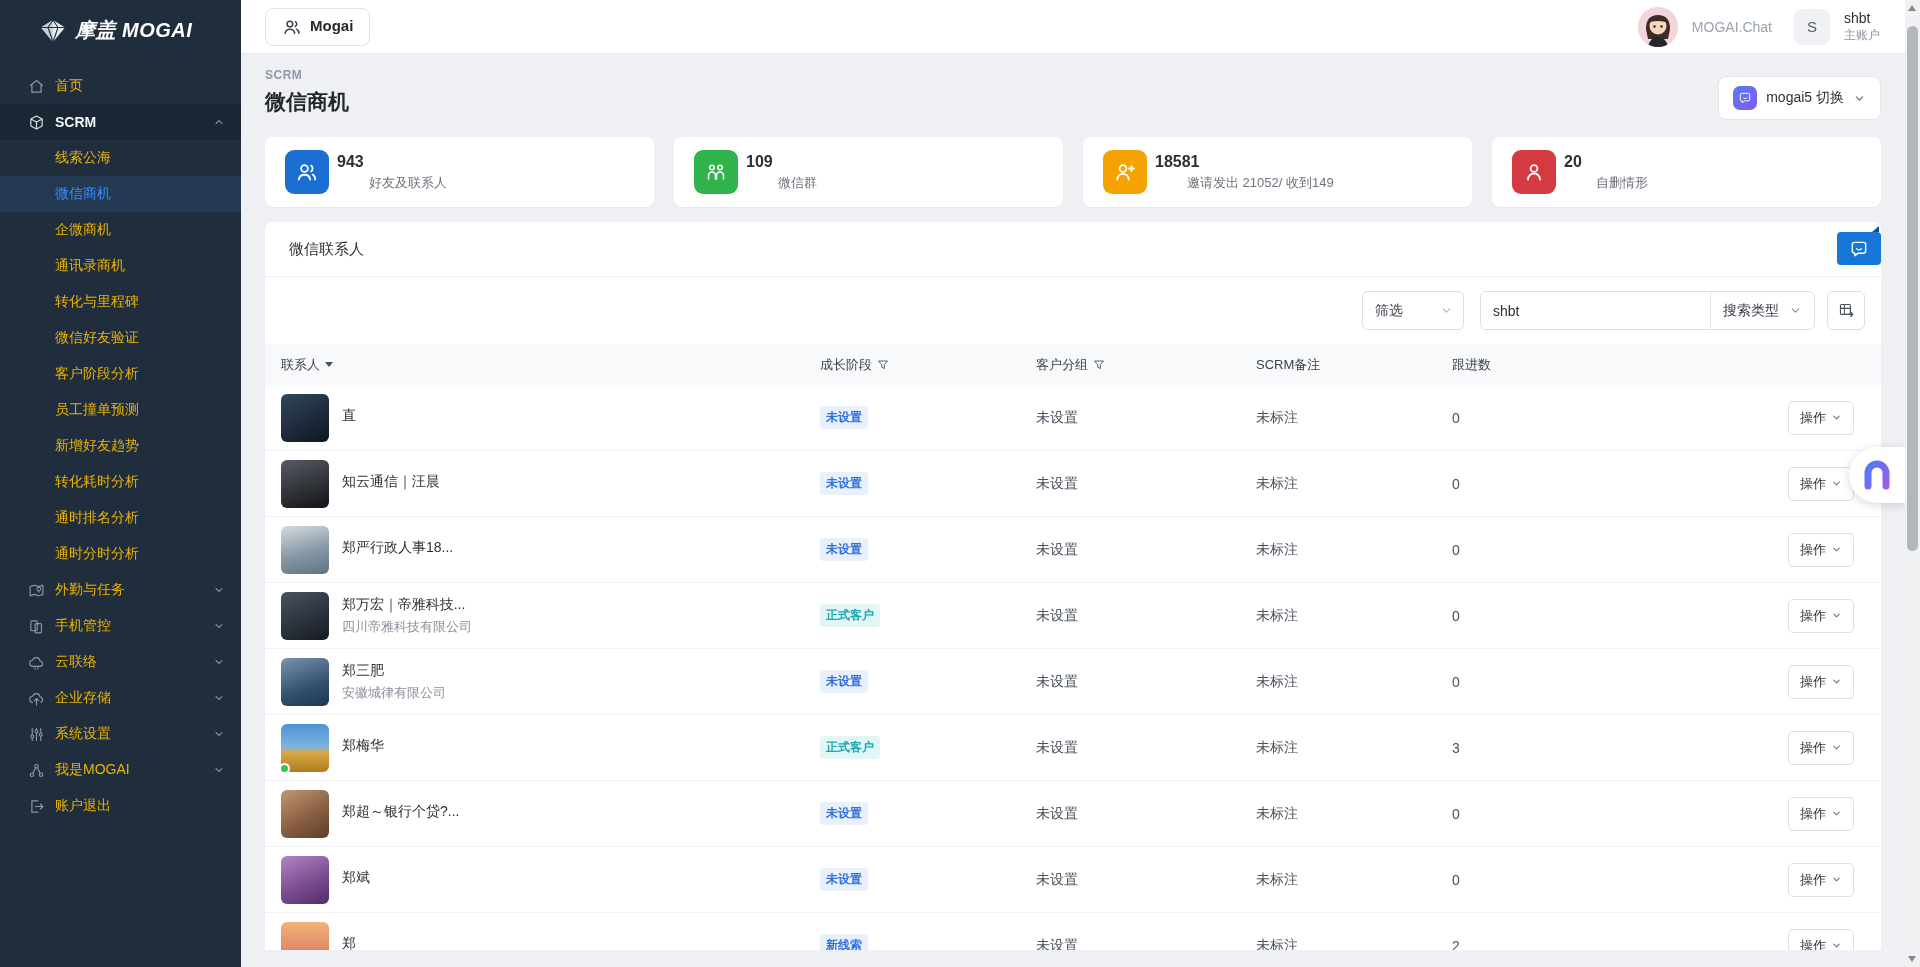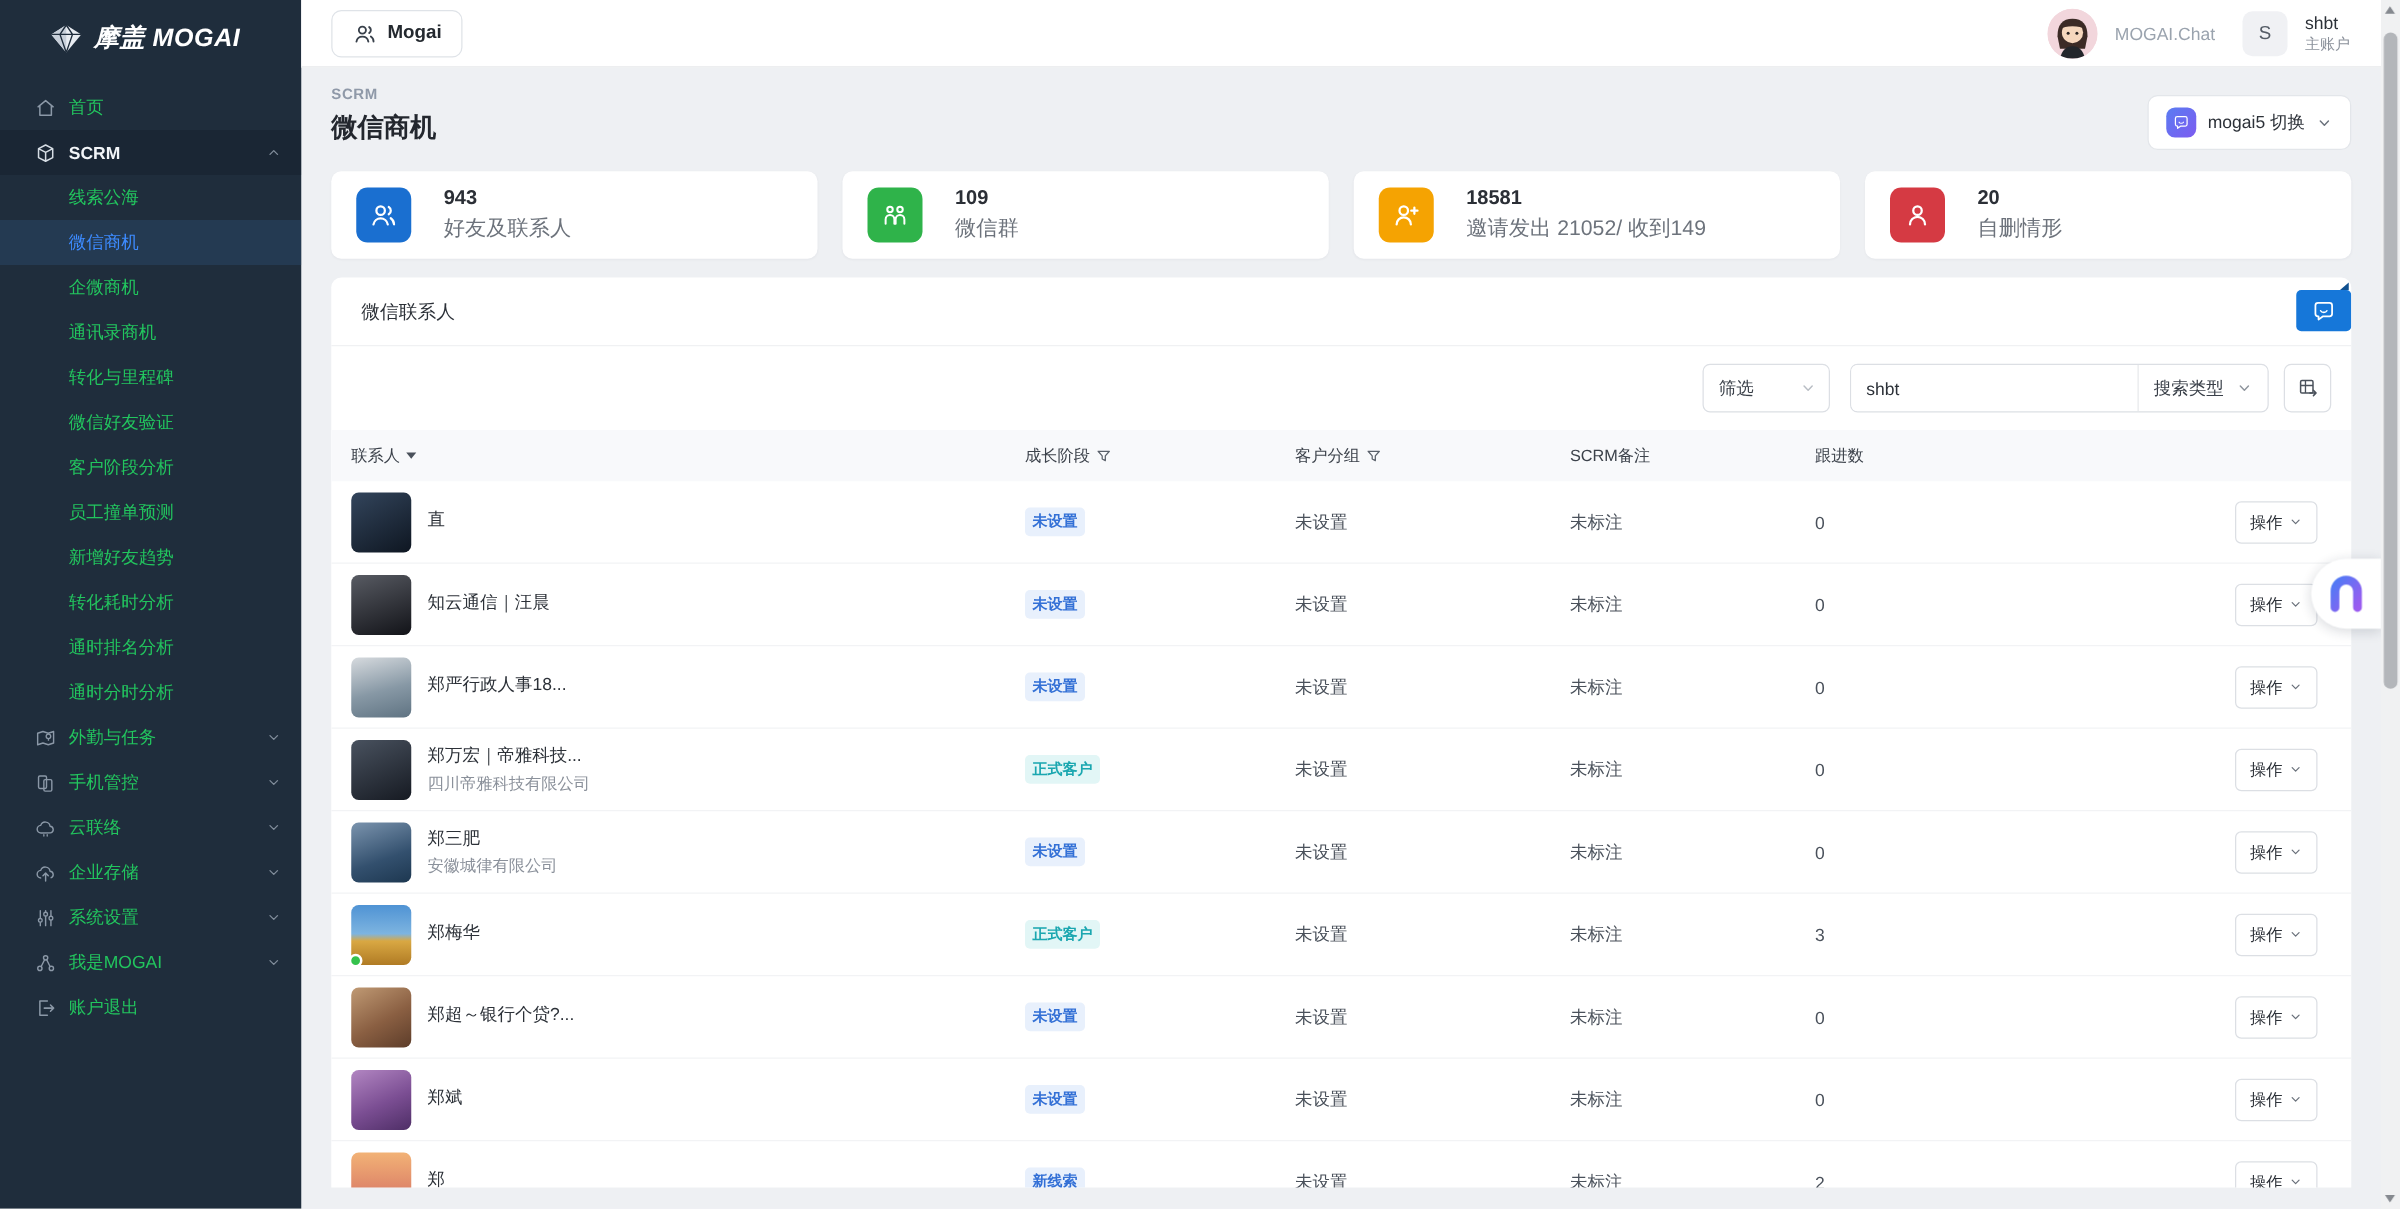--- a/index.html
+++ b/index.html
@@ -6,21 +6,21 @@
   html,body { width:1920px; height:967px; overflow:hidden; background:#eef0f3;
     font-family:"Liberation Sans","DejaVu Sans",sans-serif; }
   .app { display:flex; width:100%; height:100%; }
 
   
   .sidebar { width:241px; min-width:241px; height:100%; background:#1f2d3c; color:#b7c0cb; overflow:hidden; }
   .logo { display:flex; align-items:center; gap:9px; padding:17px 0 16px 40px; }
   .logo-text { color:#fff; font-size:20px; font-weight:bold; font-style:italic; letter-spacing:.5px; }
   .nav { padding-top:8px; }
   .nav-item { display:flex; align-items:center; height:36px; padding:0 16px 0 28px; gap:10px;
-    font-size:14px; color:#22c55e; cursor:pointer; position:relative; }
+    font-size:14px; color:#eab308; cursor:pointer; position:relative; }
   .nav-item .nv-ic { width:17px; height:17px; color:#8b98a7; flex:0 0 17px; display:flex; }
   .nav-item .nv-ic svg { width:17px; height:17px; }
   .nav-item .lbl { flex:1; white-space:nowrap; }
   .nav-item .chev { width:12px; height:12px; color:#7f8b99; }
   .nav-item.parent { background:#1a2634; color:#f2f5f8; font-weight:bold; }
   .nav-item.parent .nv-ic { color:#d6dde4; }
   .nav-sub { padding-left:55px; }
   .nav-sub.active { background:#243a52; color:#3d8bff; }
 
   
@@ -47,25 +47,25 @@
   .switch-btn { display:flex; align-items:center; gap:9px; background:#fff; border:1px solid #e3e6ea;
     border-radius:8px; padding:9px 14px; font-size:14px; color:#2c3138; cursor:pointer; margin-top:8px; }
   .switch-ic { width:24px; height:24px; border-radius:7px; background:linear-gradient(135deg,#5a7cf2,#7d5bf0);
     display:flex; align-items:center; justify-content:center; }
   .switch-ic svg { width:14px; height:14px; color:#fff; }
   .chev-g { width:13px; height:13px; color:#6b727c; }
 
   
   .stats { display:grid; grid-template-columns:repeat(4,1fr); gap:20px; margin-top:17px; }
   .stat-card { background:#fff; border-radius:8px; padding:13px 20px; display:flex; align-items:center;
-    gap:26px; box-shadow:0 1px 2px rgba(20,30,50,.04); }
+    gap:8px; box-shadow:0 1px 2px rgba(20,30,50,.04); }
   .stat-ic { width:44px; height:44px; border-radius:9px; display:flex; align-items:center; justify-content:center; }
   .stat-ic svg { width:24px; height:24px; color:#fff; }
   .stat-val { font-size:16px; font-weight:bold; color:#2b2f36; }
-  .stat-lbl { font-size:17px; color:#6d737c; margin-top:3px; }
+  .stat-lbl { font-size:13px; color:#6d737c; margin-top:3px;margin-left:32px; }
 
   
   .tcard { background:#fff; border-radius:8px 8px 0 0; margin-top:15px; position:relative;
     height:728px; overflow:hidden; }
   .tcard-head { padding:18px 24px 17px; border-bottom:1px solid #f0f1f3; font-size:15px; color:#2c3138; }
   .chat-btn { position:absolute; top:10px; right:0; width:44px; height:33px; border:none; border-radius:4px;
     background:#1677d9; display:flex; align-items:center; justify-content:center; cursor:pointer; }
   .chat-btn svg { width:20px; height:20px; color:#fff; }
   .chat-btn::after { content:""; position:absolute; top:-6px; right:2px; border-left:7px solid transparent;
     border-bottom:6px solid #10508f; }

